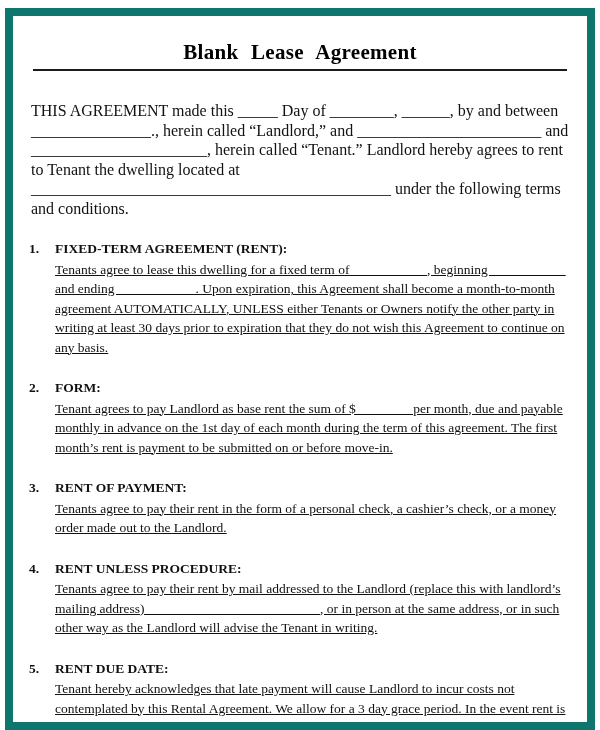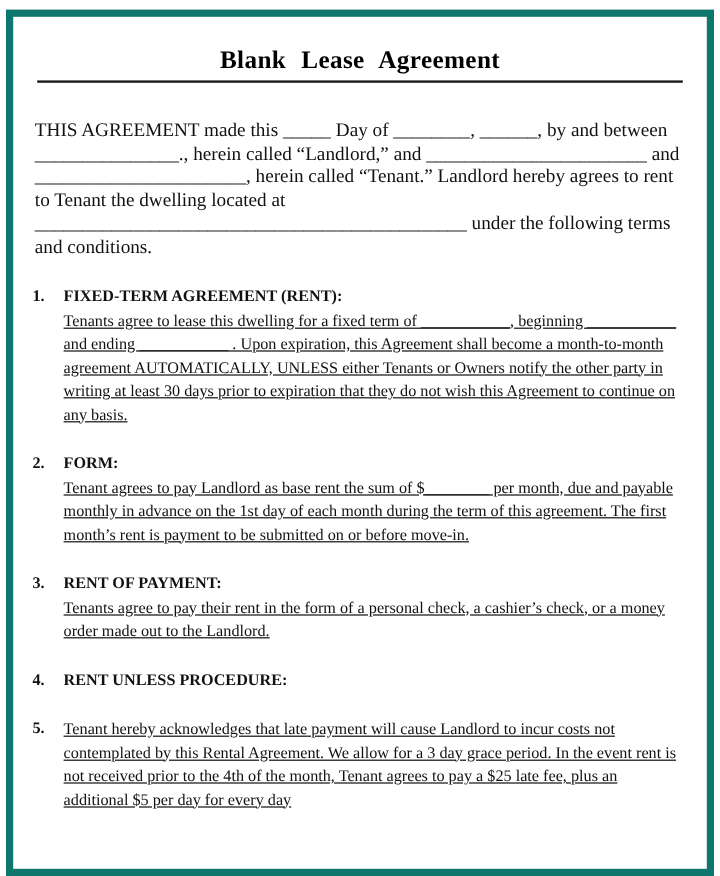--- a/index.html
+++ b/index.html
@@ -14,21 +14,21 @@
     color: #111111;
   }
   .page {
     box-sizing: border-box;
     width: 600px;
     height: 730px;
     padding: 8px 5px 0 5px;
   }
   .frame {
     box-sizing: border-box;
-    border: 6px solid #0f766e;
+    border: 8px solid #0f766e;
     height: 100%;
     padding: 14px 16px 0 16px;
     overflow: hidden;
     background: #ffffff;
   }
   h1.doc-title {
     margin: 10px 0 4px 0;
     text-align: center;
     font-size: 21px;
     font-weight: bold;
@@ -106,24 +106,26 @@
       <div class="content">
         <div class="heading">RENT OF PAYMENT:</div>
         <div class="body">Tenants agree to pay their rent in the form of a personal check, a cashier’s check, or a money order made out to the Landlord.</div>
       </div>
     </div>
 
     <div class="section">
       <div class="num">4.</div>
       <div class="content">
         <div class="heading">RENT UNLESS PROCEDURE:</div>
+        <div class="body">Tenants agree to pay their rent by mail addressed to the Landlord (replace this with landlord’s mailing address)__________________________, or in person at the same address, or in such other way as the Landlord will advise the Tenant in writing.</div>
       </div>
     </div>
 
     <div class="section">
       <div class="num">5.</div>
       <div class="content">
+        <div class="heading">RENT DUE DATE:</div>
         <div class="body">Tenant hereby acknowledges that late payment will cause Landlord to incur costs not contemplated by this Rental Agreement.  We allow for a 3 day grace period.  In the event rent is not received prior to the 4th of the month, Tenant agrees to pay a $25 late fee, plus an additional $5 per day for every day</div>
       </div>
     </div>
 
   </div>
 </div>
 
 </body></html>

